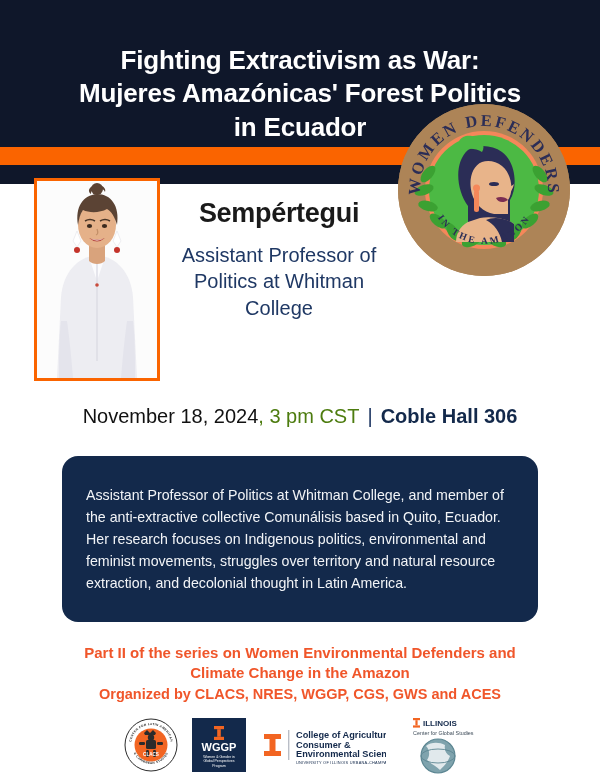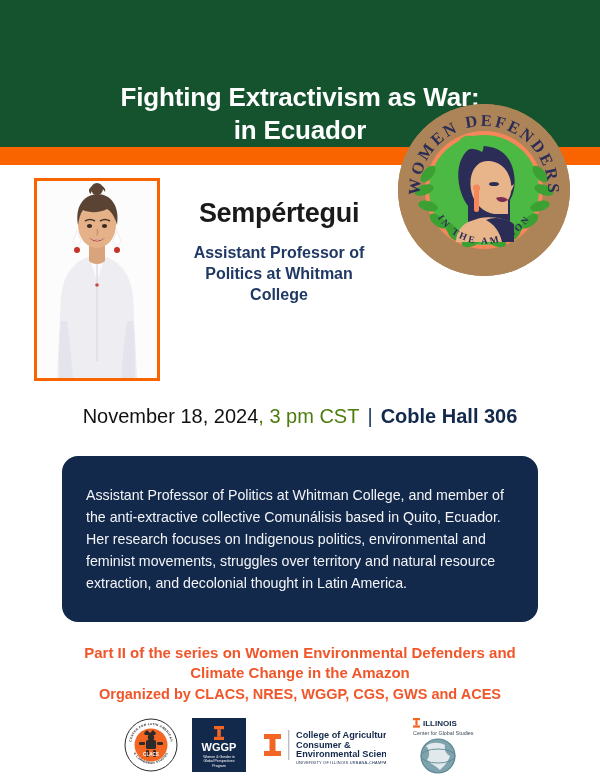--- a/index.html
+++ b/index.html
@@ -12,23 +12,23 @@
   .poster {
     position: relative;
     width: 600px; height: 777px;
     background: #ffffff;
     overflow: hidden;
   }
 
   
   .header {
     position: absolute; left: 0; top: 0;
-    width: 600px; height: 147px;
-    background: #14532d;
-    display: flex; align-items: flex-end; justify-content: center;
+    width: 600px; height: 184px;
+    background: #0f172a;
+    display: flex; align-items: center; justify-content: center;
   }
   .title {
     width: 540px;
     text-align: center;
     color: #ffffff;
     font-size: 26px;
     font-weight: bold;
     line-height: 1.27;
     letter-spacing: -0.2px;
     padding-top: 4px;
@@ -70,22 +70,22 @@
     color: #1A1A1A;
     font-size: 27px;
     font-weight: bold;
     line-height: 1.18;
     letter-spacing: -0.3px;
   }
   .speaker-name .nline { display: block; }
   .speaker-affil {
     margin-top: 12px;
     color: #1F3864;
-    font-size: 16px;
-    font-weight: bold;
+    font-size: 20px;
+    font-weight: normal;
     line-height: 1.32;
   }
   .speaker-affil .aline { display: block; }
 
   
   .datebar {
     position: absolute; left: 0; top: 404px;
     width: 600px;
     text-align: center;
     white-space: nowrap;
@@ -146,20 +146,21 @@
   .logo svg { display: block; }
 </style>
 </head>
 <body>
 
 <div class="poster">
 
   <div class="header">
     <div class="title">
       <span class="tline">Fighting Extractivism as War:</span>
+      <span class="tline">Mujeres Amazónicas' Forest Politics</span>
       <span class="tline">in Ecuador</span>
     </div>
   </div>
   <div class="orange-bar"></div>
 
   <div class="badge">
     <svg class="badge-svg" viewBox="0 0 172 172" xmlns="http://www.w3.org/2000/svg">
       <defs>
         <path id="arcTop" d="M 22 86 A 64 64 0 0 1 150 86"></path>
         <path id="arcBot" d="M 32 86 A 54 54 0 0 0 140 86"></path>

